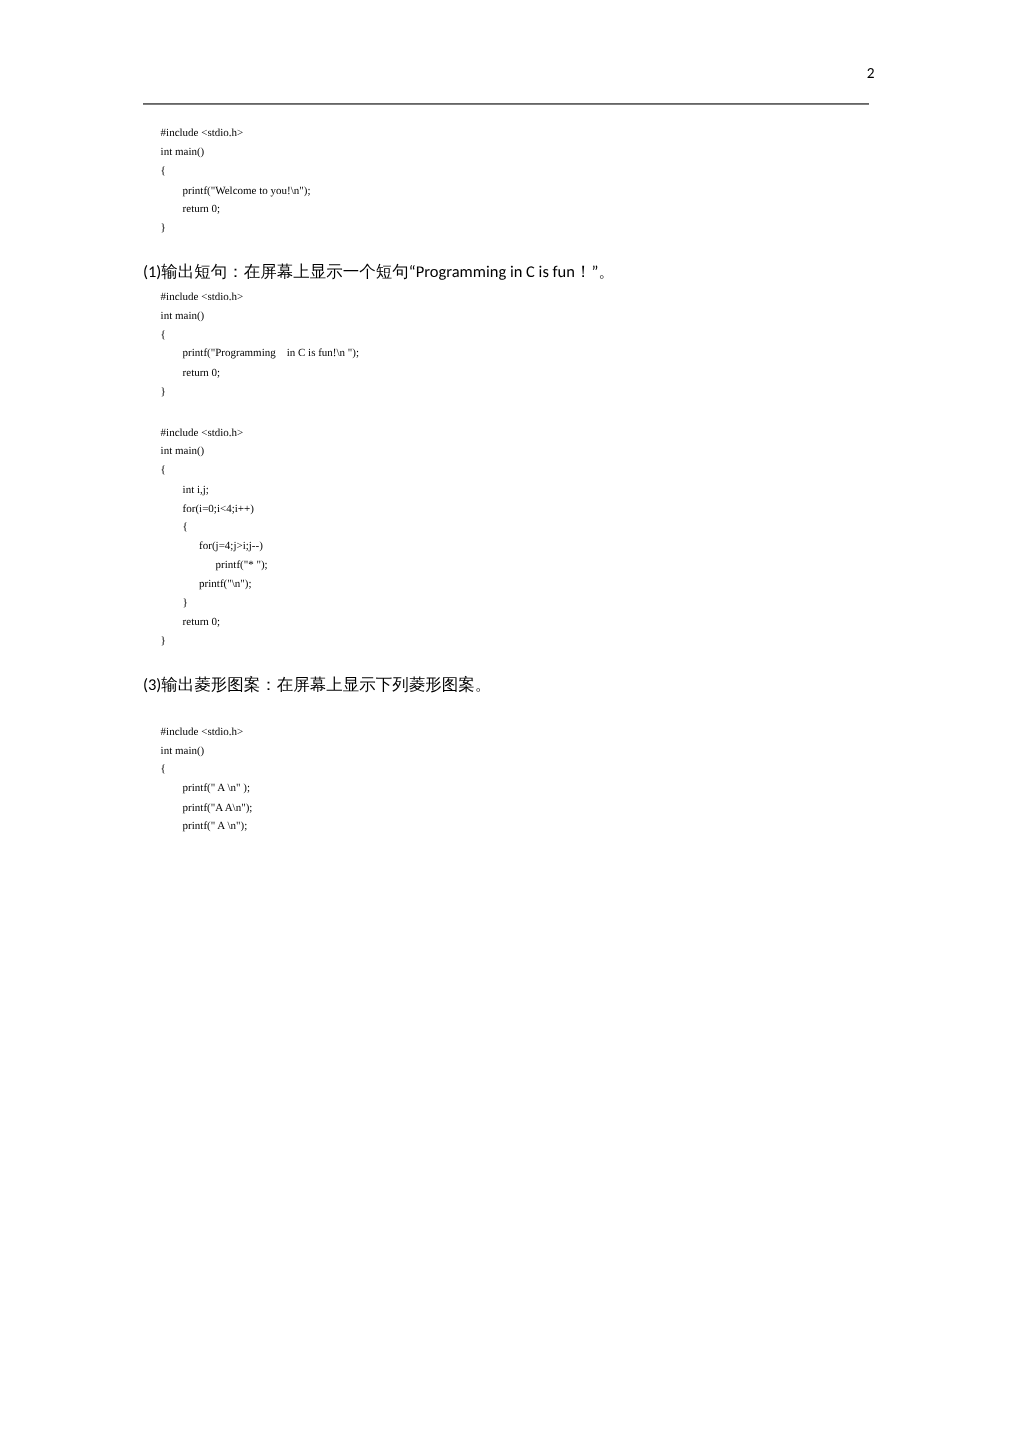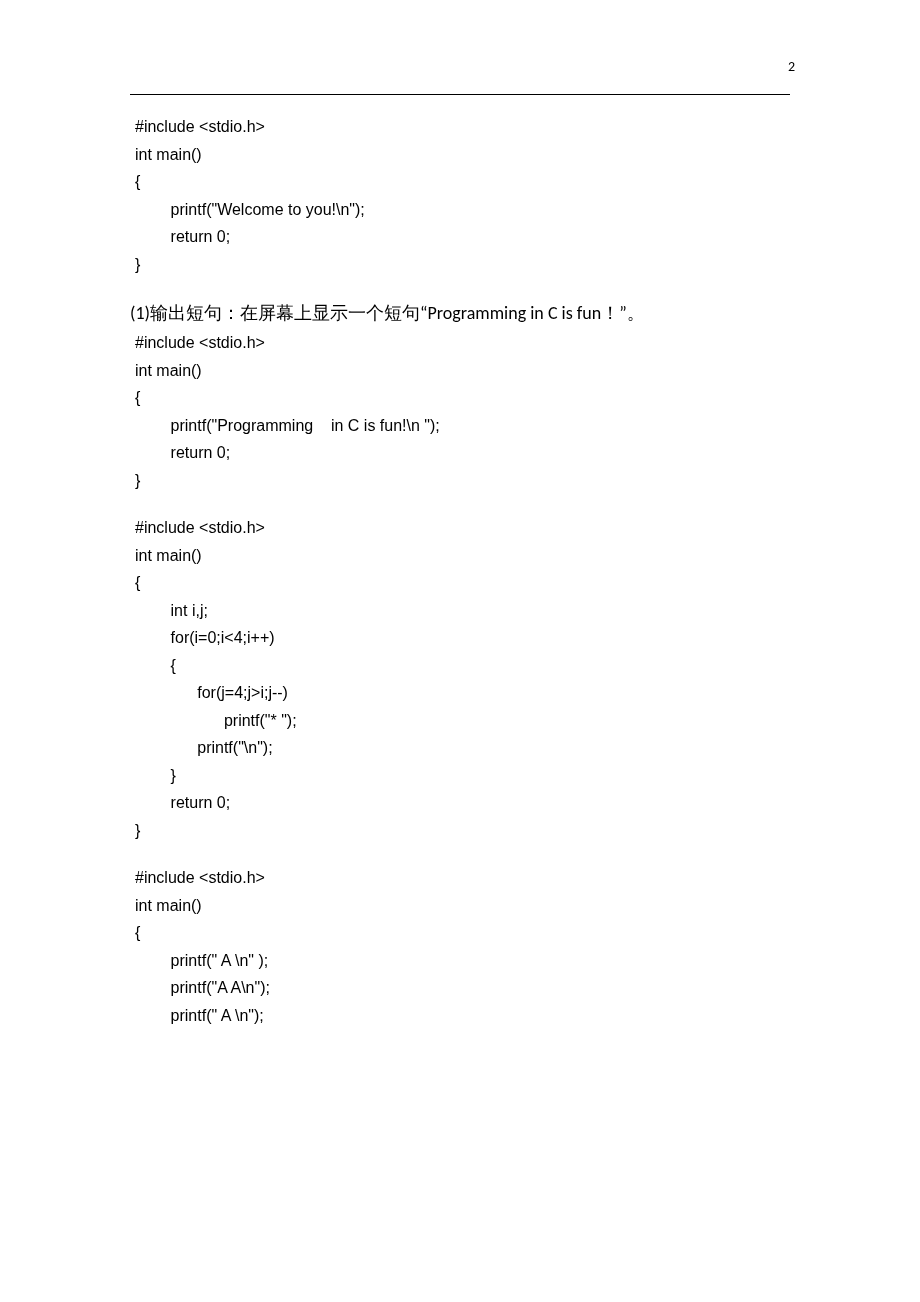--- a/index.html
+++ b/index.html
@@ -32,32 +32,32 @@
     font-weight: bold;
     font-size: 15.5px;
     margin: 0 0 20px 0;
   }
   .para {
     font-size: 15px;
     line-height: 1.7;
     margin: 0 0 20px 0;
   }
   .code {
-    font-family: Liberation Sans, sans-serif;
-    font-size: 16px;
+    font-family: Liberation Serif, serif;
+    font-size: 10px;
     line-height: 1.72;
     white-space: pre;
-    margin: 0 0 20px 5px;
+    margin: 0 0 20px 16px;
   }
   .subhead {
     font-size: 15px;
     margin: 0 0 20px 0;
   }
   .item-line {
-    font-size: 18px;
+    font-size: 15px;
     line-height: 1.72;
     margin: 0;
   }
 </style>
 </head>
 <body>
 
 <div class="page">
 
   <div class="page-number">2</div>
@@ -88,20 +88,21 @@
         int i,j;
         for(i=0;i&lt;4;i++)
         {
               for(j=4;j&gt;i;j--)
                     printf("* ");
               printf("\n");
         }
         return 0;
 }</div>
 
+  <p class="para">(3)输出菱形图案：在屏幕上显示下列菱形图案。</p>
   <div class="code">#include &lt;stdio.h&gt;
 int main()
 {
         printf(" A \n" );
         printf("A A\n");
         printf(" A \n");</div>
 
 </div>
 
 </body></html>

